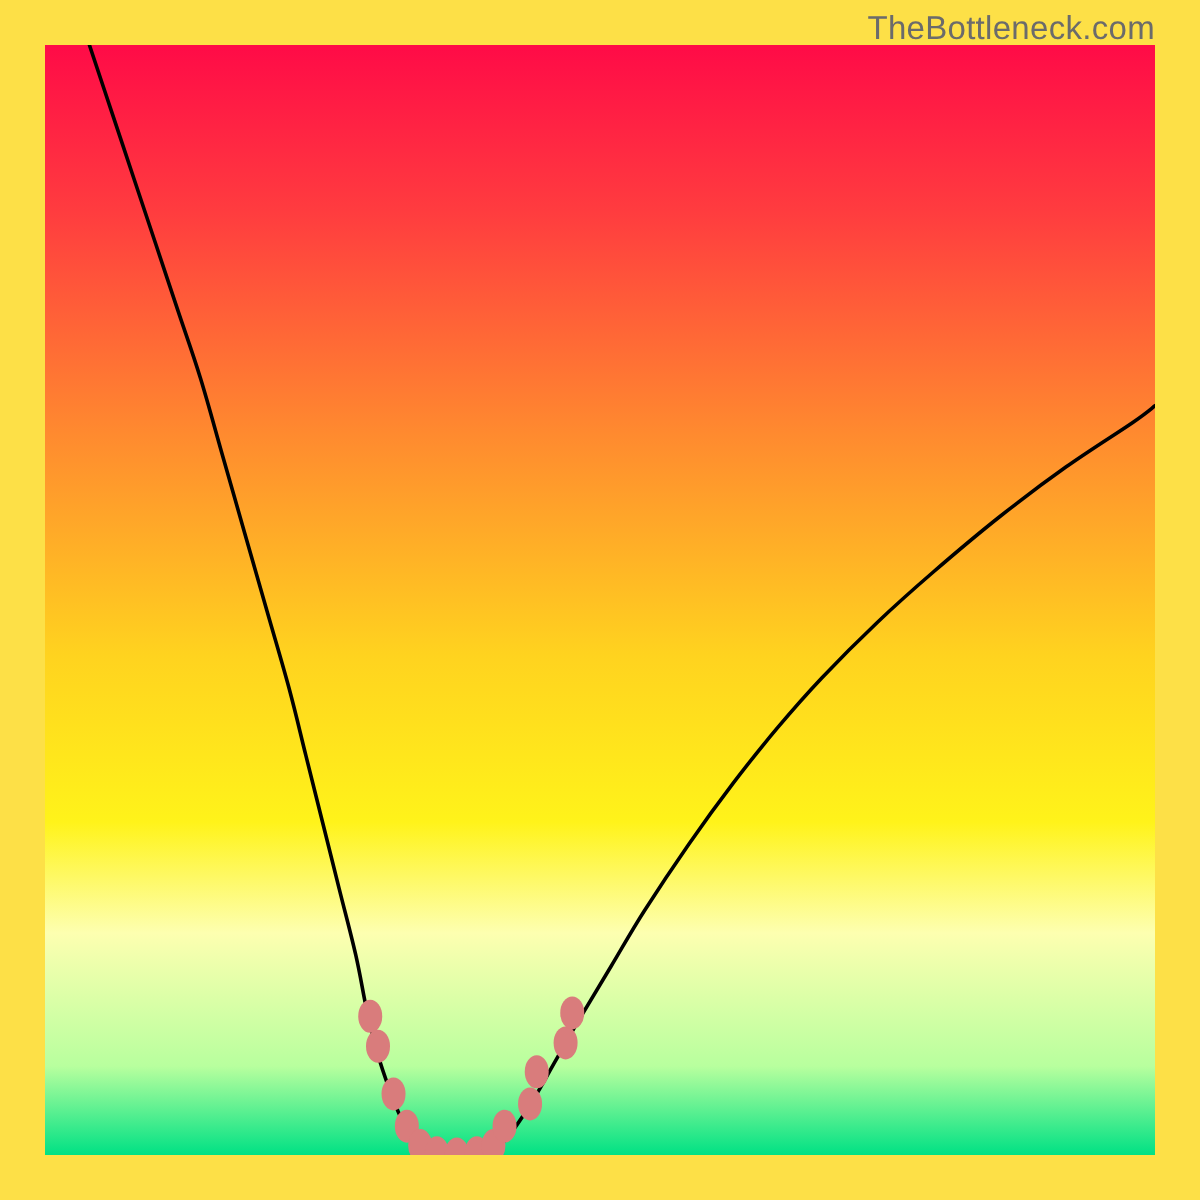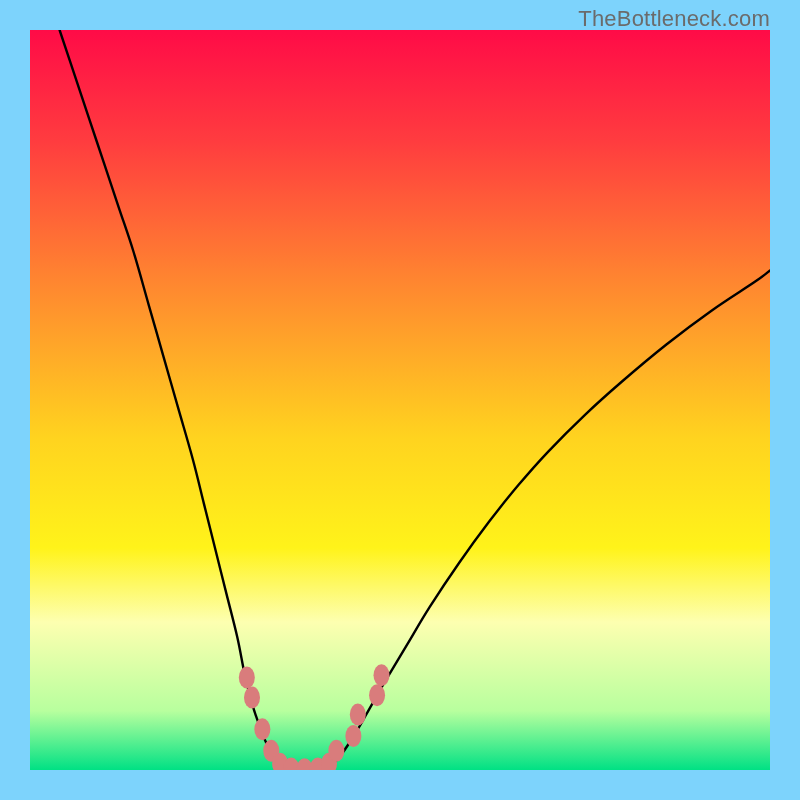--- a/index.html
+++ b/index.html
@@ -9,21 +9,21 @@
     height: 800px;
     background: #000;
     overflow: hidden;
     font-family: Arial, Helvetica, sans-serif;
   }
   .frame {
     position: absolute;
     top: 0; left: 0;
     width: 800px;
     height: 800px;
-    background: #7dd3fc;
+    background: #fde047;
   }
   .plot-area {
     position: absolute;
     top: 30px;
     left: 30px;
     width: 740px;
     height: 740px;
     overflow: hidden;
   }
   .watermark {

